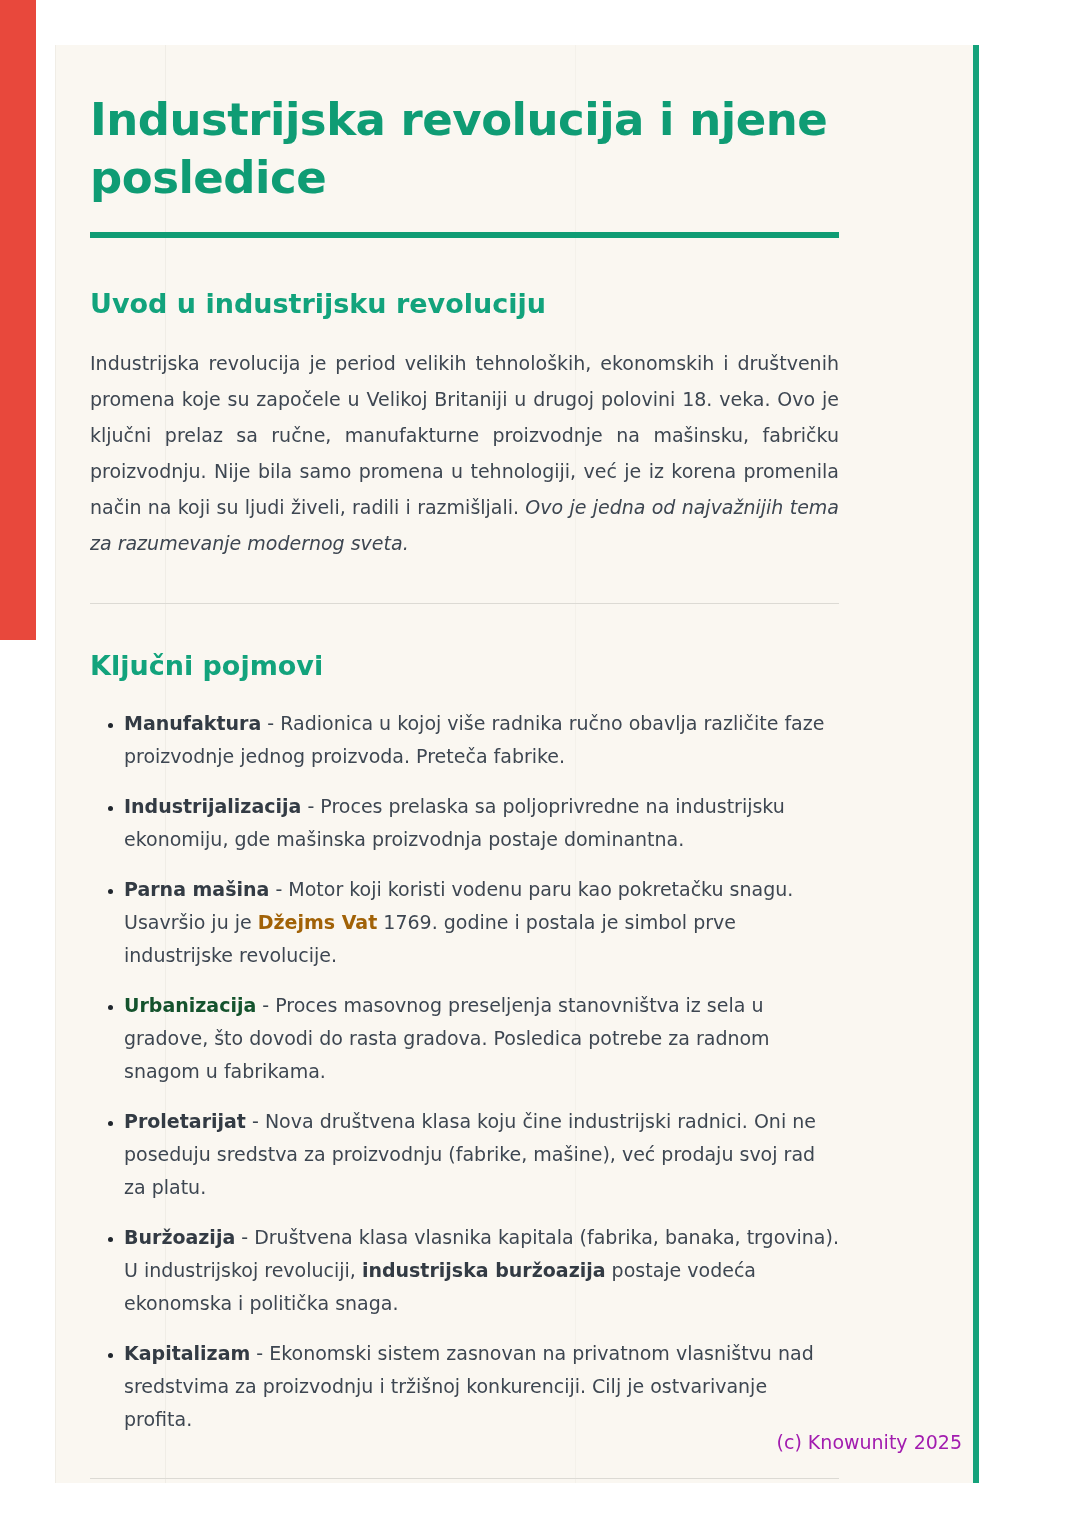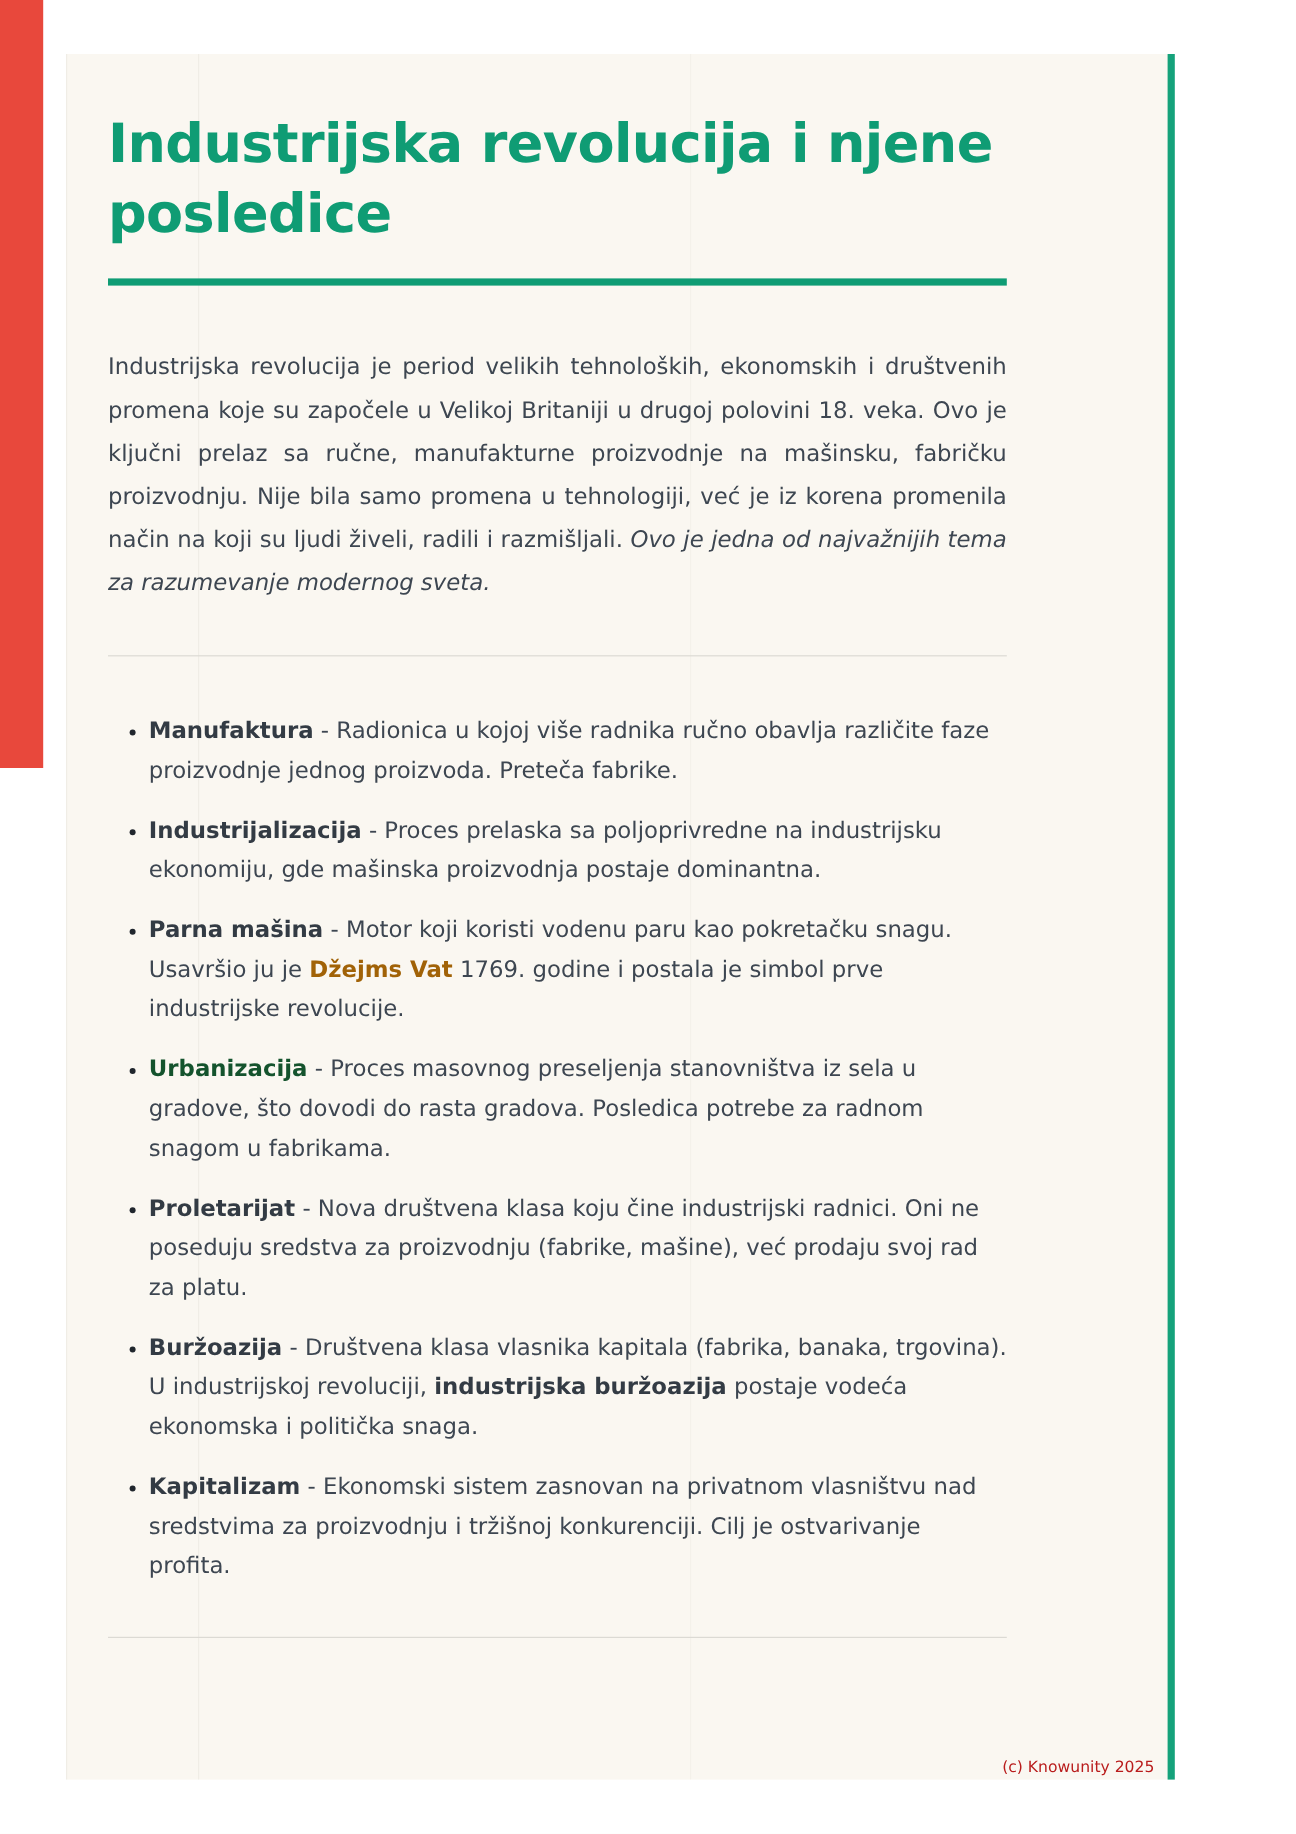--- a/index.html
+++ b/index.html
@@ -84,23 +84,23 @@
   ul.terms li {
     font-size:19px;
     line-height:33px;
     margin-bottom:17px;
     color:#3d4651;
   }
   ul.terms li::marker { color:#20262d; font-size:15px; }
 
   .footer-note {
     position:absolute; z-index:3;
-    right:12px; bottom:2px;
-    font-size:13px;
-    color:#b91c1c;
+    right:12px; bottom:30px;
+    font-size:19px;
+    color:#a21caf;
   }
 </style>
 </head>
 <body>
 
 <div class="page">
 
   <div class="red-strip"></div>
 
   <div class="paper">
@@ -111,25 +111,27 @@
 
     <div class="green-panel"></div>
     <div class="green-line"></div>
 
     <div class="content">
 
       <h1 class="doc-title">Industrijska revolucija i njene posledice</h1>
 
       <div class="title-rule"></div>
 
+      <h2 class="section-heading">Uvod u industrijsku revoluciju</h2>
 
       <p class="body-text"><span>Industrijska revolucija je period velikih tehnoloških, ekonomskih i društvenih promena koje su započele u Velikoj Britaniji u drugoj polovini 18. veka. Ovo je ključni prelaz sa ručne, manufakturne proizvodnje na mašinsku, fabričku proizvodnju. Nije bila samo promena u tehnologiji, već je iz korena promenila način na koji su ljudi živeli, radili i razmišljali. </span><span style="font-style: italic;">Ovo je jedna od najvažnijih tema za razumevanje modernog sveta.</span></p>
 
       <div class="divider"></div>
 
+      <h2 class="section-heading">Ključni pojmovi</h2>
 
       <ul class="terms">
         <li><span style="font-weight: 700; color: rgb(51, 59, 68);">Manufaktura</span><span> - Radionica u kojoj više radnika ručno obavlja različite faze proizvodnje jednog proizvoda. Preteča fabrike.</span></li>
         <li><span style="font-weight: 700; color: rgb(51, 59, 68);">Industrijalizacija</span><span> - Proces prelaska sa poljoprivredne na industrijsku ekonomiju, gde mašinska proizvodnja postaje dominantna.</span></li>
         <li><span style="font-weight: 700; color: rgb(51, 59, 68);">Parna mašina</span><span> - Motor koji koristi vodenu paru kao pokretačku snagu. Usavršio ju je </span><span style="font-weight: 700; color: #a16207;">Džejms Vat</span><span> 1769. godine i postala je simbol prve industrijske revolucije.</span></li>
         <li><span style="font-weight: 700; color: #14532d;">Urbanizacija</span><span> - Proces masovnog preseljenja stanovništva iz sela u gradove, što dovodi do rasta gradova. Posledica potrebe za radnom snagom u fabrikama.</span></li>
         <li><span style="font-weight: 700; color: rgb(51, 59, 68);">Proletarijat</span><span> - Nova društvena klasa koju čine industrijski radnici. Oni ne poseduju sredstva za proizvodnju (fabrike, mašine), već prodaju svoj rad za platu.</span></li>
         <li><span style="font-weight: 700; color: rgb(51, 59, 68);">Buržoazija</span><span> - Društvena klasa vlasnika kapitala (fabrika, banaka, trgovina). U industrijskoj revoluciji, </span><span style="font-weight: 700; color: rgb(51, 59, 68);">industrijska buržoazija</span><span> postaje vodeća ekonomska i politička snaga.</span></li>
         <li><span style="font-weight: 700; color: rgb(51, 59, 68); text-align: right;">Kapitalizam</span><span> - Ekonomski sistem zasnovan na privatnom vlasništvu nad sredstvima za proizvodnju i tržišnoj konkurenciji. Cilj je ostvarivanje profita.</span></li>
       </ul>

